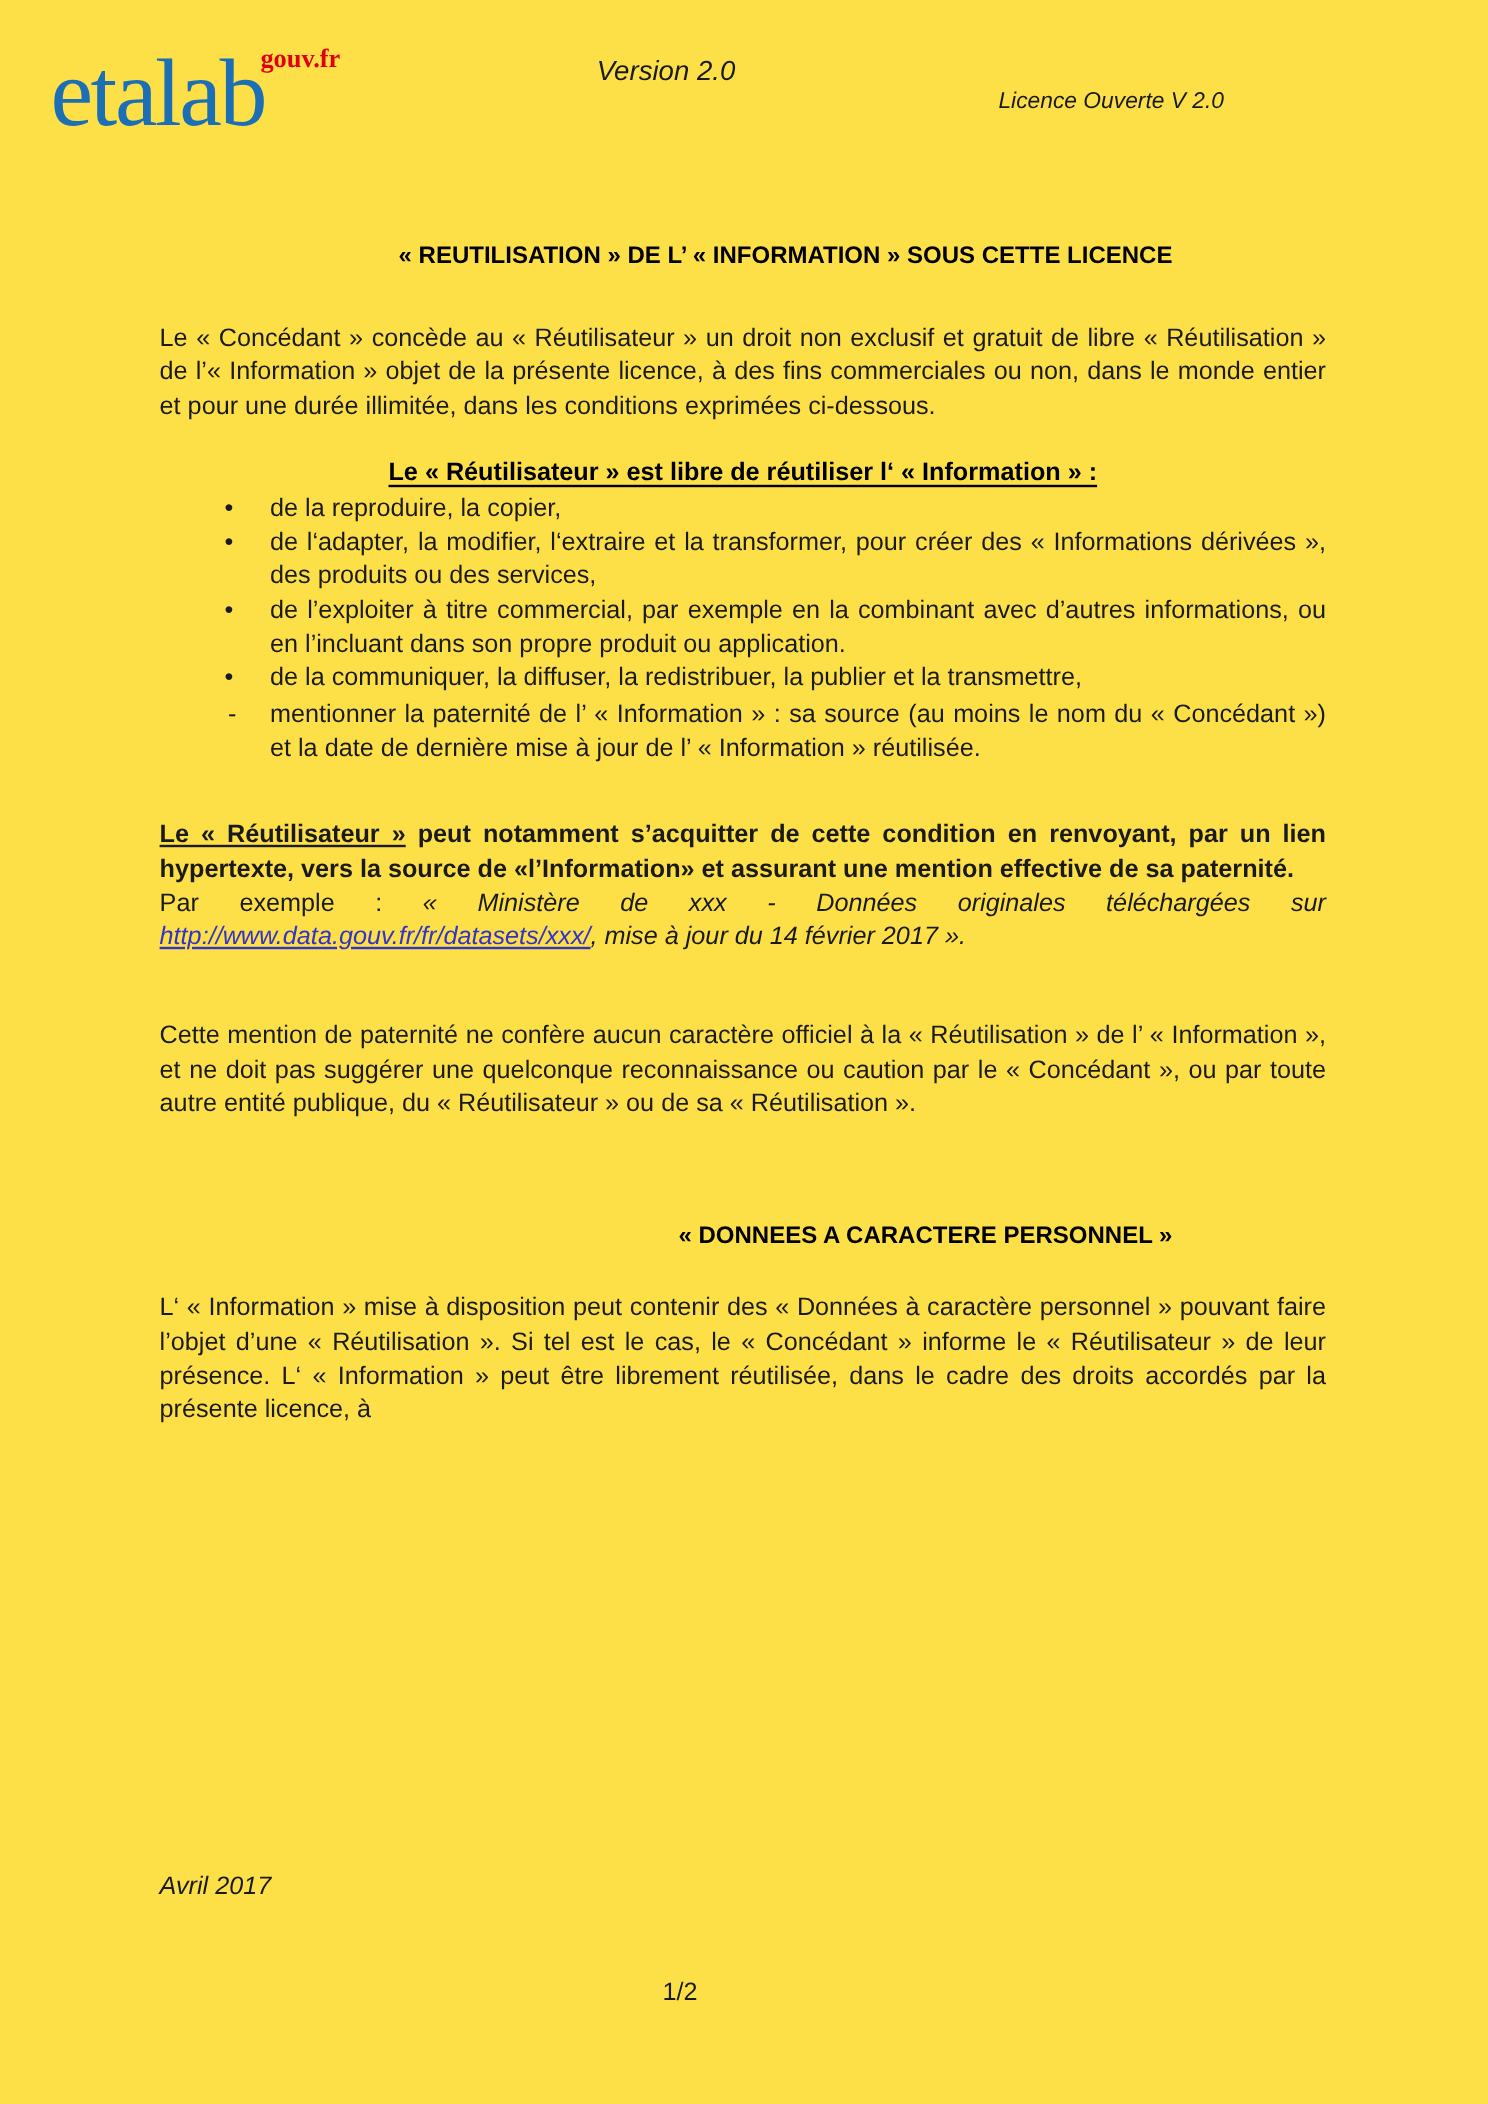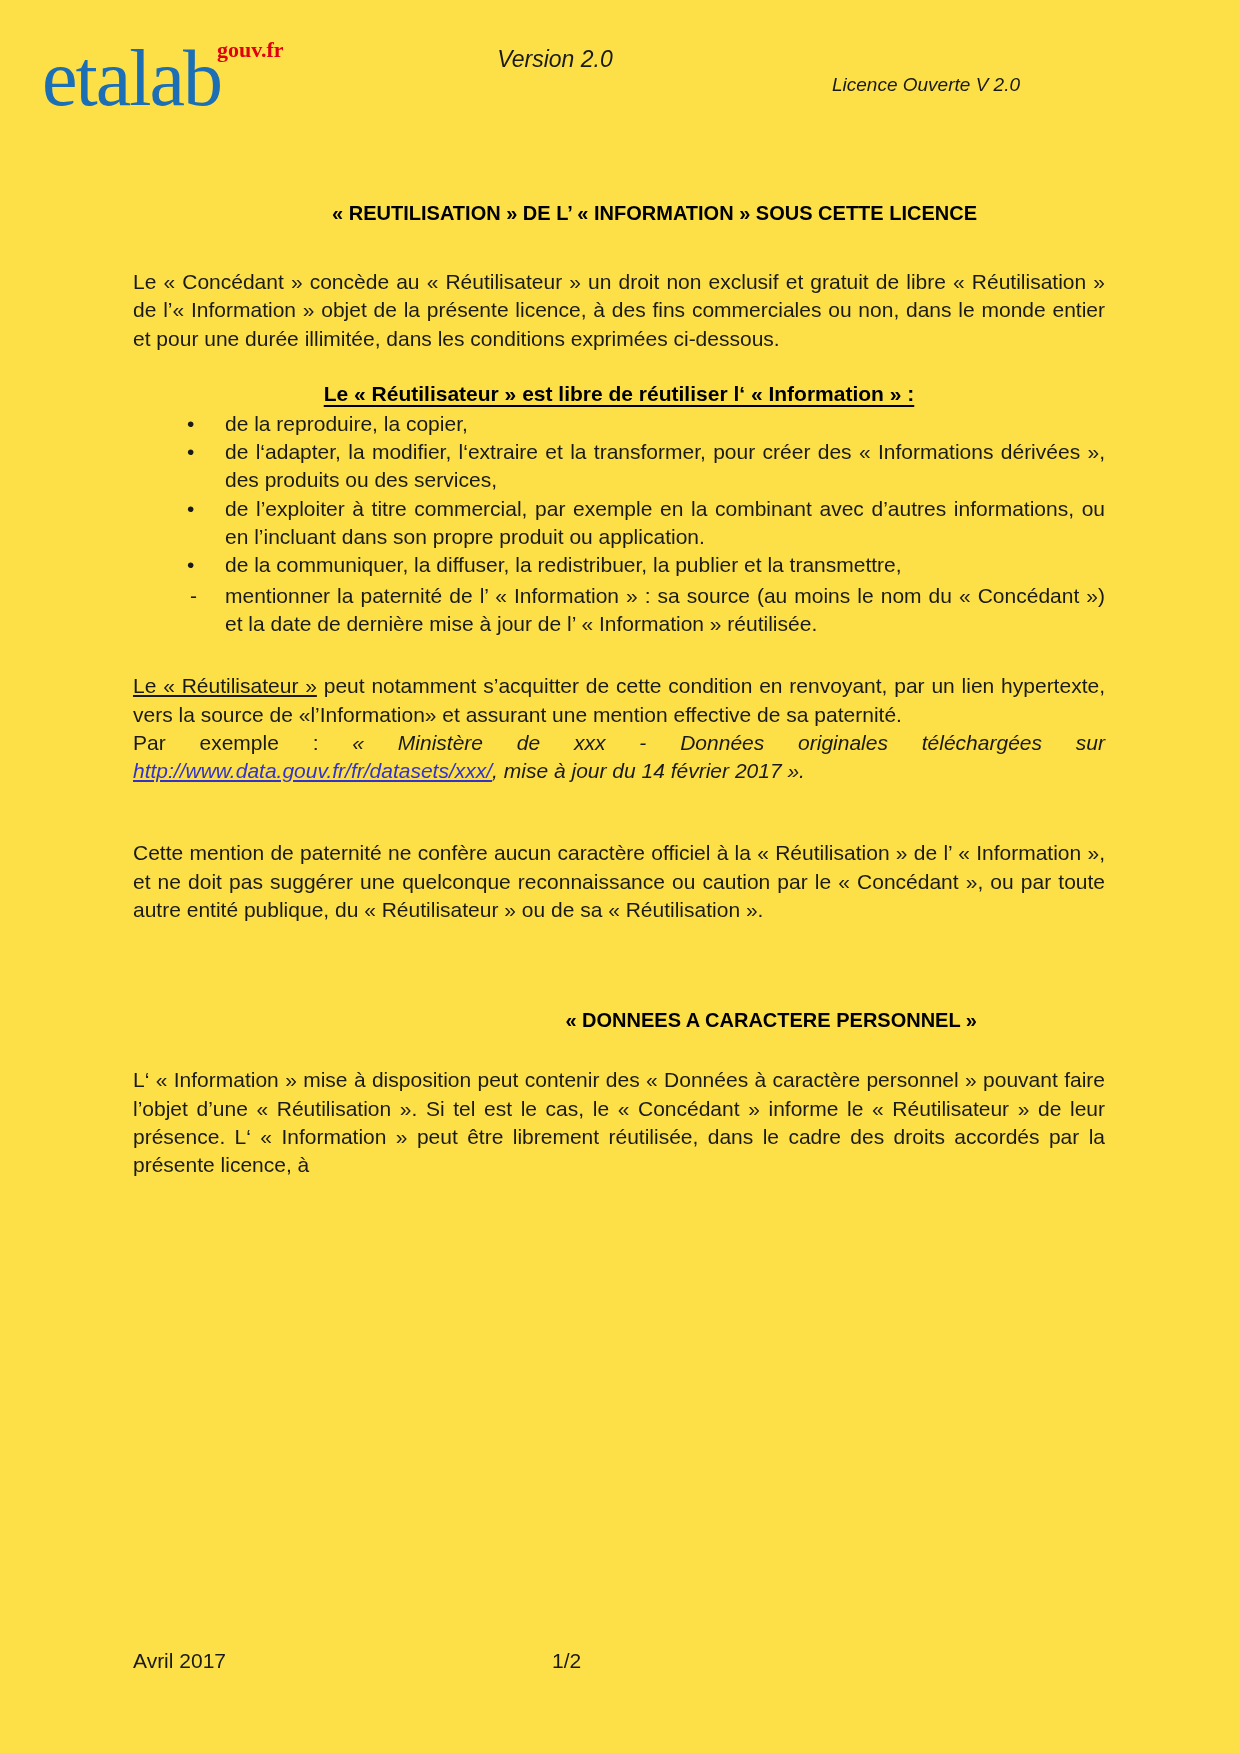--- a/index.html
+++ b/index.html
@@ -41,29 +41,29 @@
   p{margin:0;font-size:21px;line-height:28.3px;text-align:justify;}
   .intro{margin-top:42px;}
   .subhead{
     margin:27px 0 0;font-size:21px;line-height:28px;font-weight:bold;color:#000;text-align:center;
   }
   .subhead .uline{text-decoration:underline;text-decoration-thickness:2px;text-underline-offset:4px;}
   ul{margin:2px 0 0;padding:0;list-style:none;font-size:21px;line-height:28.3px;}
   ul li{position:relative;padding-left:92px;text-align:justify;}
   ul.bullets li::before{content:"\2022";position:absolute;left:54px;font-size:21px;}
   ul.dashes li::before{content:"-";position:absolute;left:57px;}
-  .attribution{margin-top:34px;}
+  .attribution{margin-top:44px;font-weight:bold;}
   .uline{text-decoration:underline;}
   .example{margin-top:0;}
   .ital{font-style:italic;}
   a.data-link{color:#3333cc;font-style:italic;text-decoration:underline;cursor:pointer;}
   .no-endorse{margin-top:54px;}
   .personal{margin-top:33px;}
   
-  .footer-date{position:absolute;left:133px;top:1649px;font-size:21px;}
+  .footer-date{position:absolute;left:133px;top:1560px;font-size:21px;font-style:italic;}
   .footer-page{position:absolute;left:552px;top:1649px;font-size:21px;}
 </style>
 </head>
 <body>
 
 <div class="page">
 
   <div class="logo">
     <span class="logo-main">etalab</span><span class="logo-sup">gouv.fr</span>
   </div>

